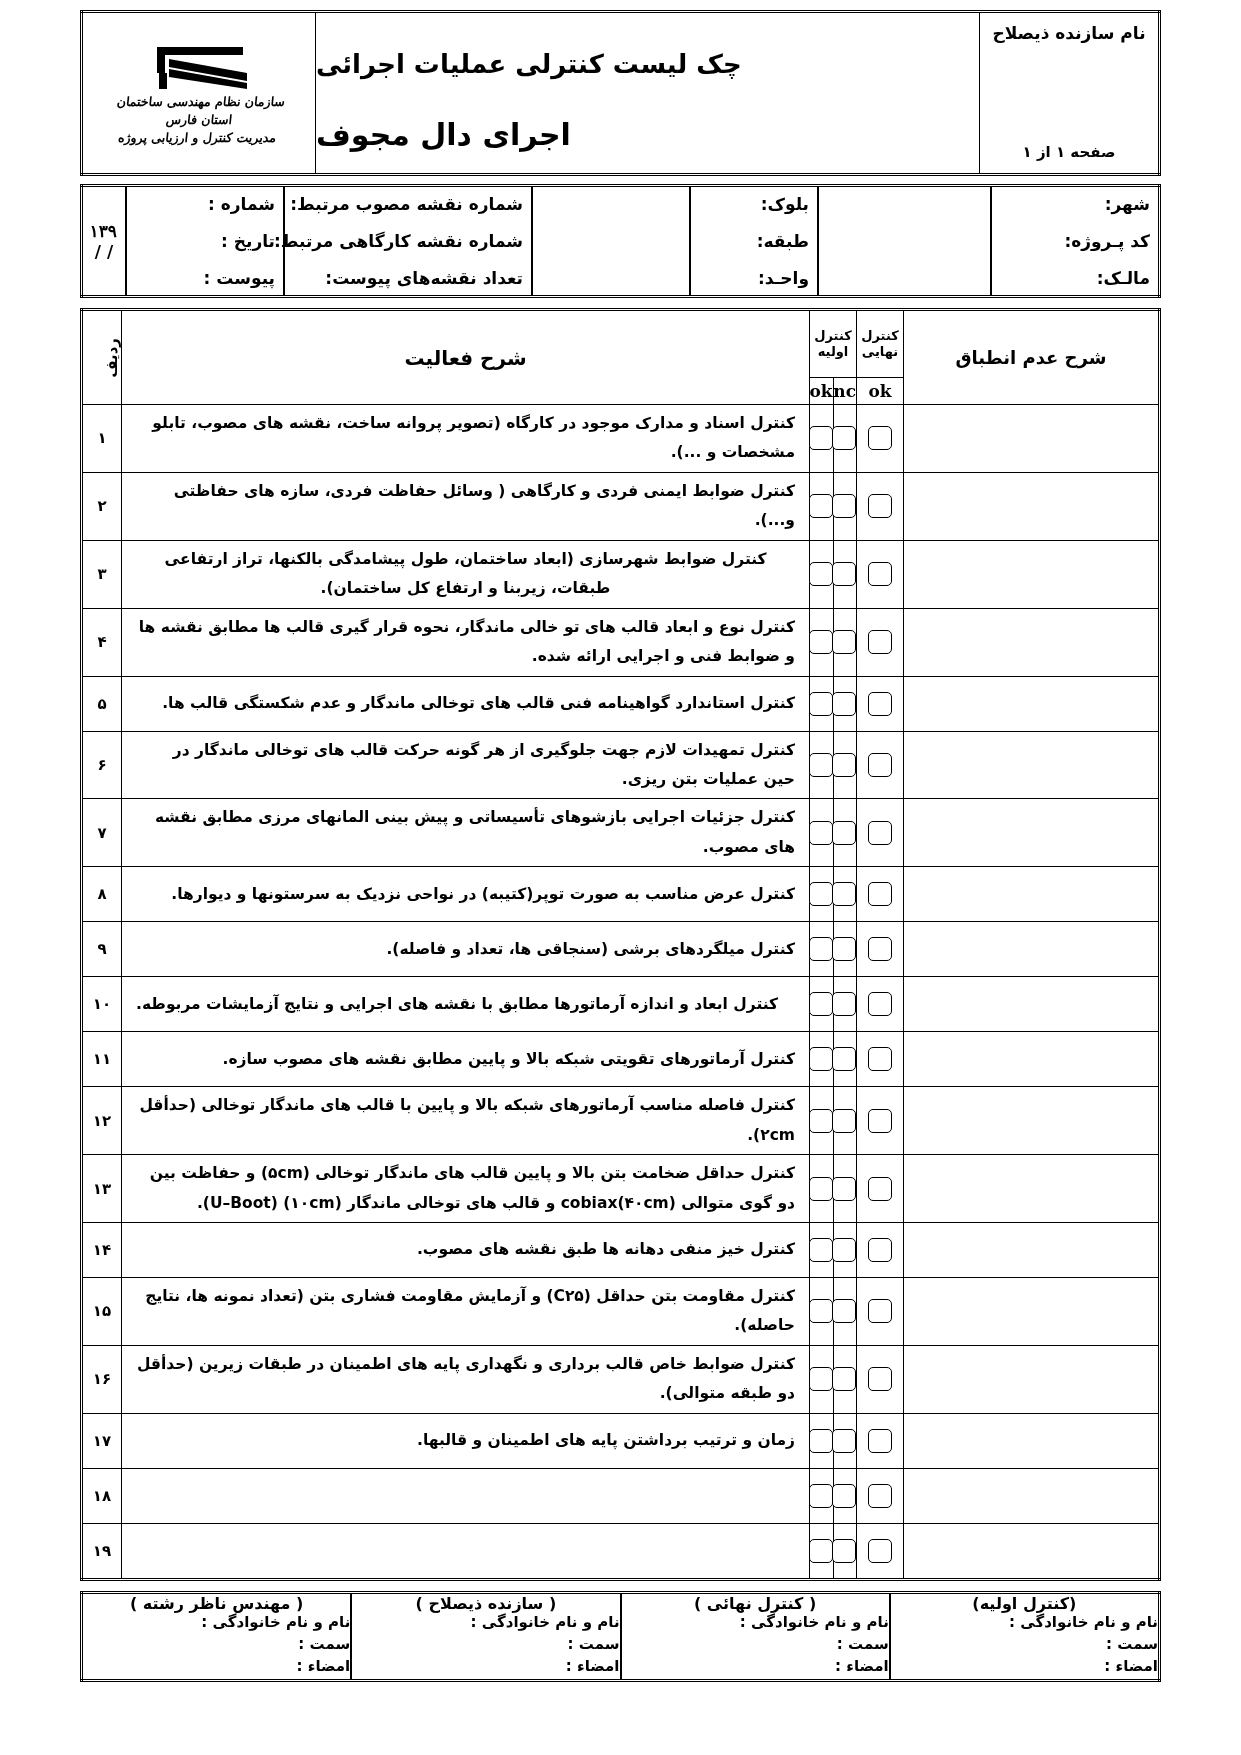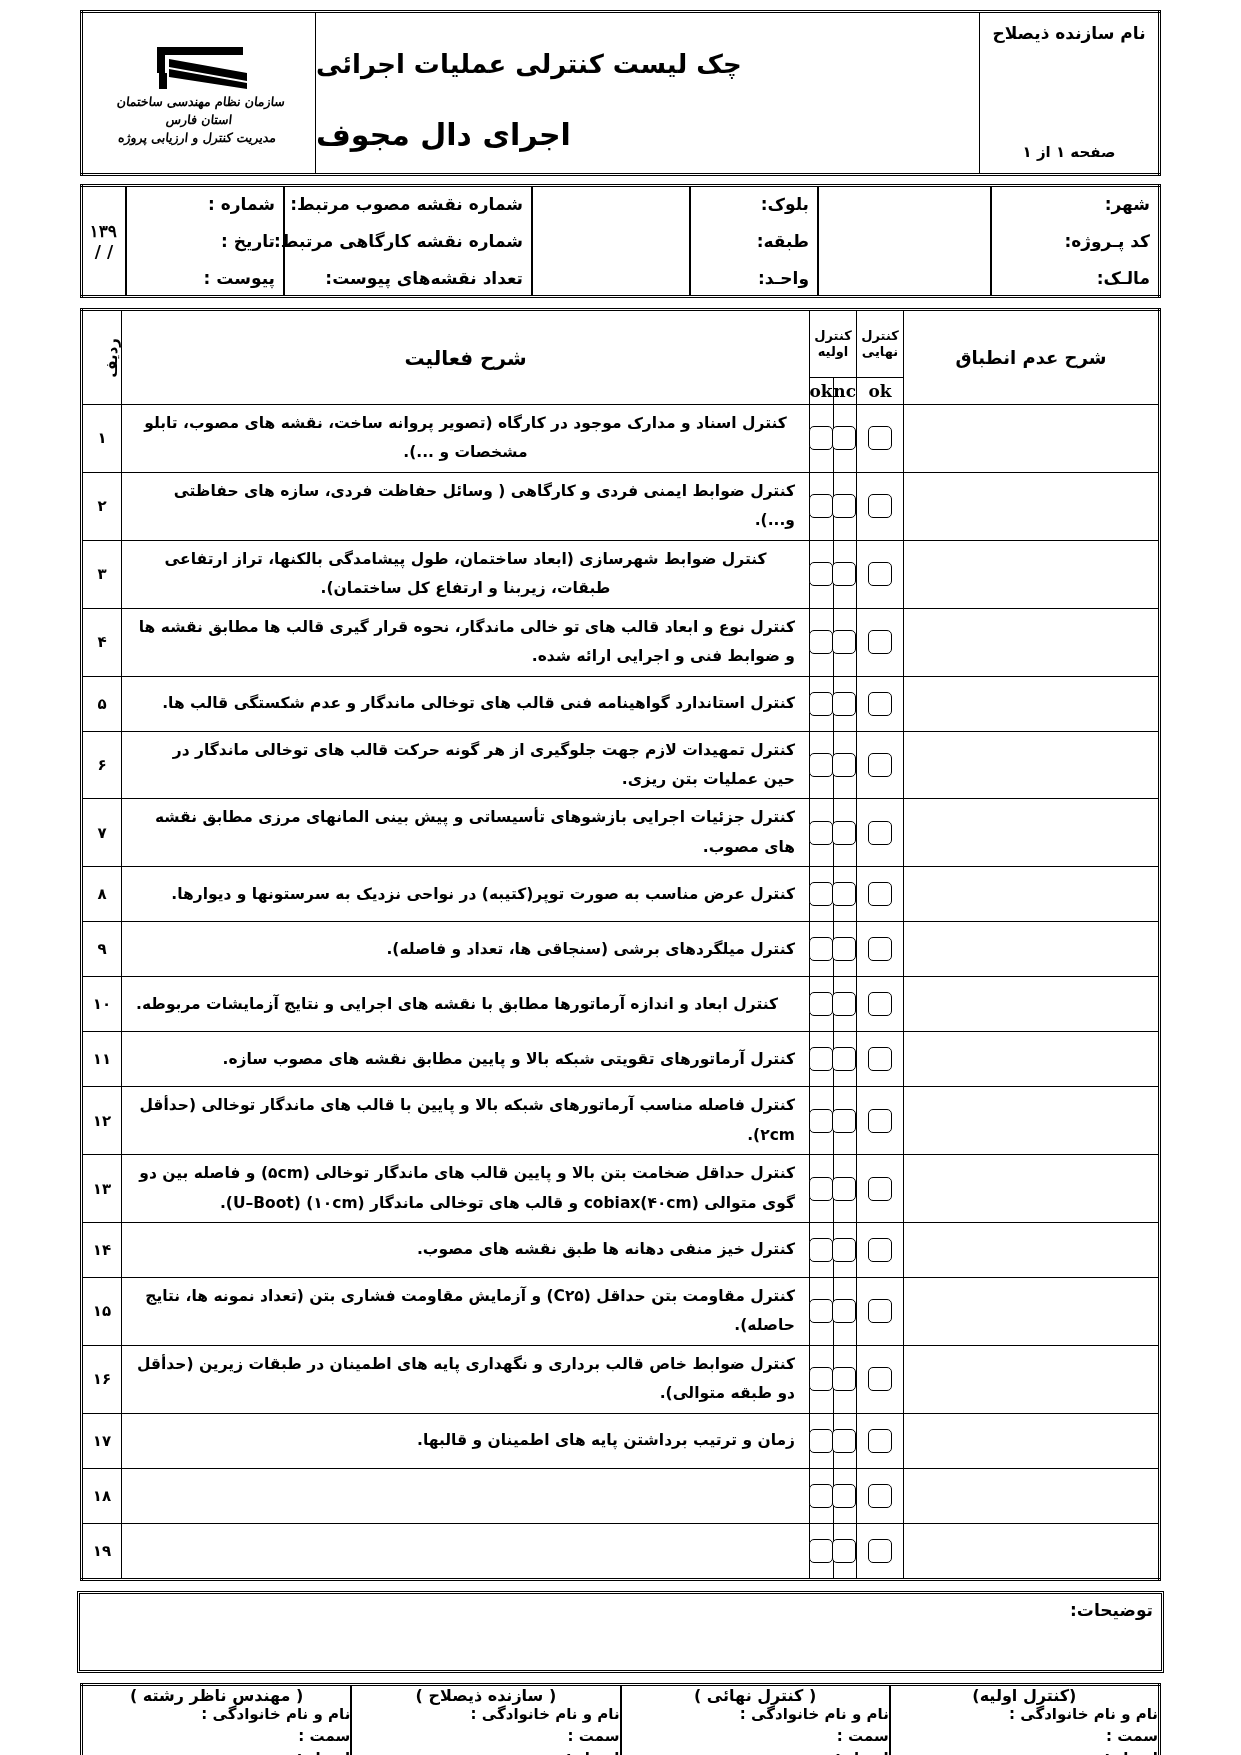--- a/index.html
+++ b/index.html
@@ -213,21 +213,21 @@
         <td class="c-box hdr-ok">nc</td>
         <td class="c-box hdr-ok">ok</td>
       </tr>
     </thead>
     <tbody id="checklist-body">
         <tr class="rowline">
           <td class="c-nc"></td>
           <td class="c-box" style="text-align: center;"><span class="cb"></span></td>
           <td class="c-box" style="text-align: center;"><span class="cb"></span></td>
           <td class="c-box" style="text-align: center;"><span class="cb"></span></td>
-          <td class="c-desc" style="">کنترل اسناد و مدارک موجود در کارگاه (تصویر پروانه ساخت، نقشه های مصوب، تابلو مشخصات و ...).</td>
+          <td class="c-desc" style="text-align: right;">کنترل اسناد و مدارک موجود در کارگاه (تصویر پروانه ساخت، نقشه های مصوب، تابلو مشخصات و ...).</td>
           <td class="c-row">۱</td>
         </tr>
         <tr class="rowline">
           <td class="c-nc"></td>
           <td class="c-box" style="text-align: center;"><span class="cb"></span></td>
           <td class="c-box" style="text-align: center;"><span class="cb"></span></td>
           <td class="c-box" style="text-align: center;"><span class="cb"></span></td>
           <td class="c-desc" style="text-align: right;">کنترل ضوابط ایمنی فردی و کارگاهی ( وسائل حفاظت فردی، سازه های حفاظتی و...).</td>
           <td class="c-row">۲</td>
         </tr>
@@ -309,21 +309,21 @@
           <td class="c-box" style="text-align: center;"><span class="cb"></span></td>
           <td class="c-box" style="text-align: center;"><span class="cb"></span></td>
           <td class="c-desc" style="text-align: right;">کنترل فاصله مناسب آرماتورهای شبکه بالا و پایین با قالب های ماندگار توخالی (حدأقل ۲cm).</td>
           <td class="c-row">۱۲</td>
         </tr>
         <tr class="rowline">
           <td class="c-nc"></td>
           <td class="c-box" style="text-align: center;"><span class="cb"></span></td>
           <td class="c-box" style="text-align: center;"><span class="cb"></span></td>
           <td class="c-box" style="text-align: center;"><span class="cb"></span></td>
-          <td class="c-desc" style="text-align: right;">کنترل حداقل ضخامت بتن بالا  و پایین قالب های ماندگار توخالی (۵cm) و فاصله بین دو گوی متوالی (۴۰cm)cobiax و قالب های توخالی ماندگار (۱۰cm) (U–Boot).</td>
+          <td class="c-desc" style="text-align: right;">کنترل حداقل ضخامت بتن بالا  و پایین قالب های ماندگار توخالی (۵cm) و حفاظت بین دو گوی متوالی (۴۰cm)cobiax و قالب های توخالی ماندگار (۱۰cm) (U–Boot).</td>
           <td class="c-row">۱۳</td>
         </tr>
         <tr class="rowline">
           <td class="c-nc"></td>
           <td class="c-box" style="text-align: center;"><span class="cb"></span></td>
           <td class="c-box" style="text-align: center;"><span class="cb"></span></td>
           <td class="c-box" style="text-align: center;"><span class="cb"></span></td>
           <td class="c-desc" style="text-align: right;">کنترل خیز منفی دهانه ها طبق نقشه های مصوب.</td>
           <td class="c-row">۱۴</td>
         </tr>
@@ -363,23 +363,20 @@
           <td class="c-nc"></td>
           <td class="c-box" style="text-align: center;"><span class="cb"></span></td>
           <td class="c-box" style="text-align: center;"><span class="cb"></span></td>
           <td class="c-box" style="text-align: center;"><span class="cb"></span></td>
           <td class="c-desc" style="text-align: right;"></td>
           <td class="c-row">۱۹</td>
         </tr>
       </tbody>
   </table>
 
-  <div class="rem">
-    <div class="rem-lab">توضیحات:</div>
-  </div>
 
   <table class="sig">
     <tbody>
         <tr id="sig-titles">
           <td class="sig-title" style="width: 25%;">(کنترل اولیه)</td>
           <td class="sig-title" style="width: 25%;">( کنترل نهائی )</td>
           <td class="sig-title" style="width: 25%;">( سازنده ذیصلاح )</td>
           <td class="sig-title" style="width: 25%;">( مهندس ناظر رشته )</td>
         </tr>
     <tr id="sig-names">

